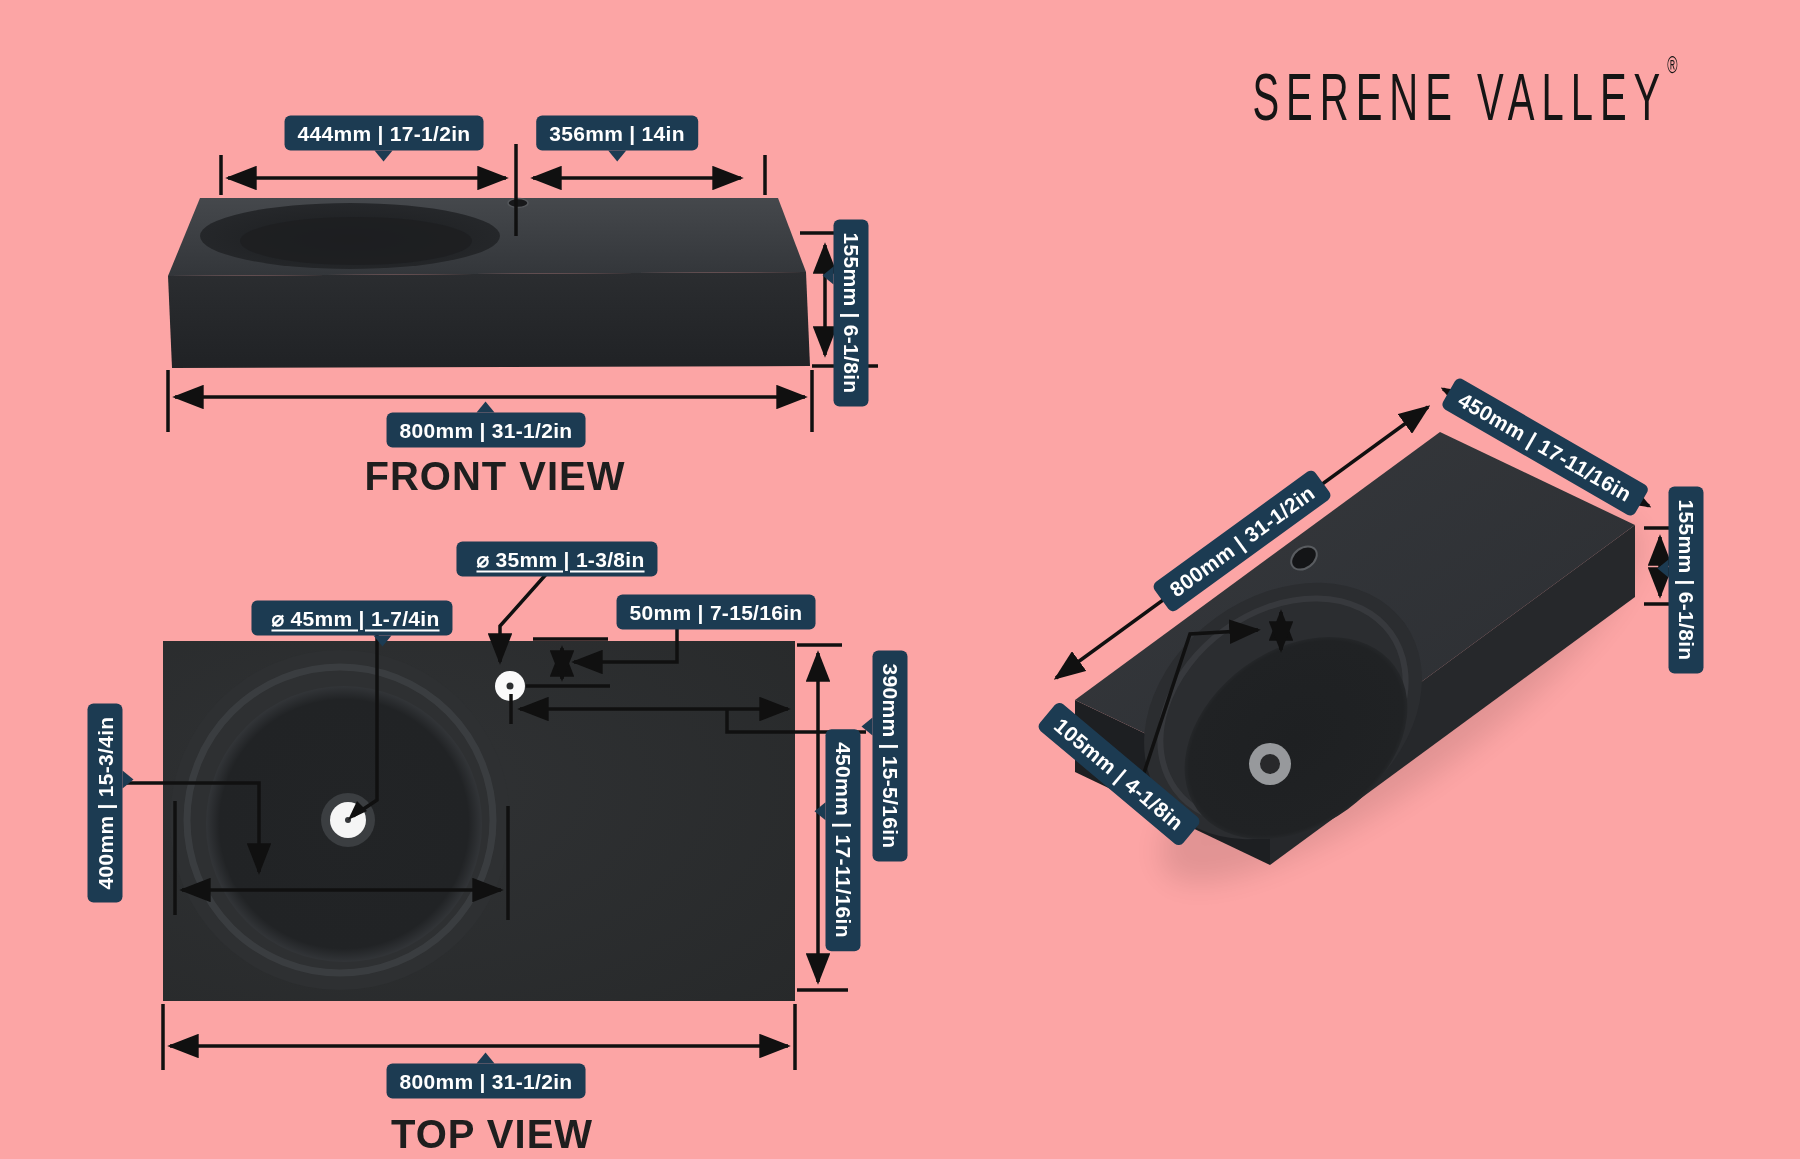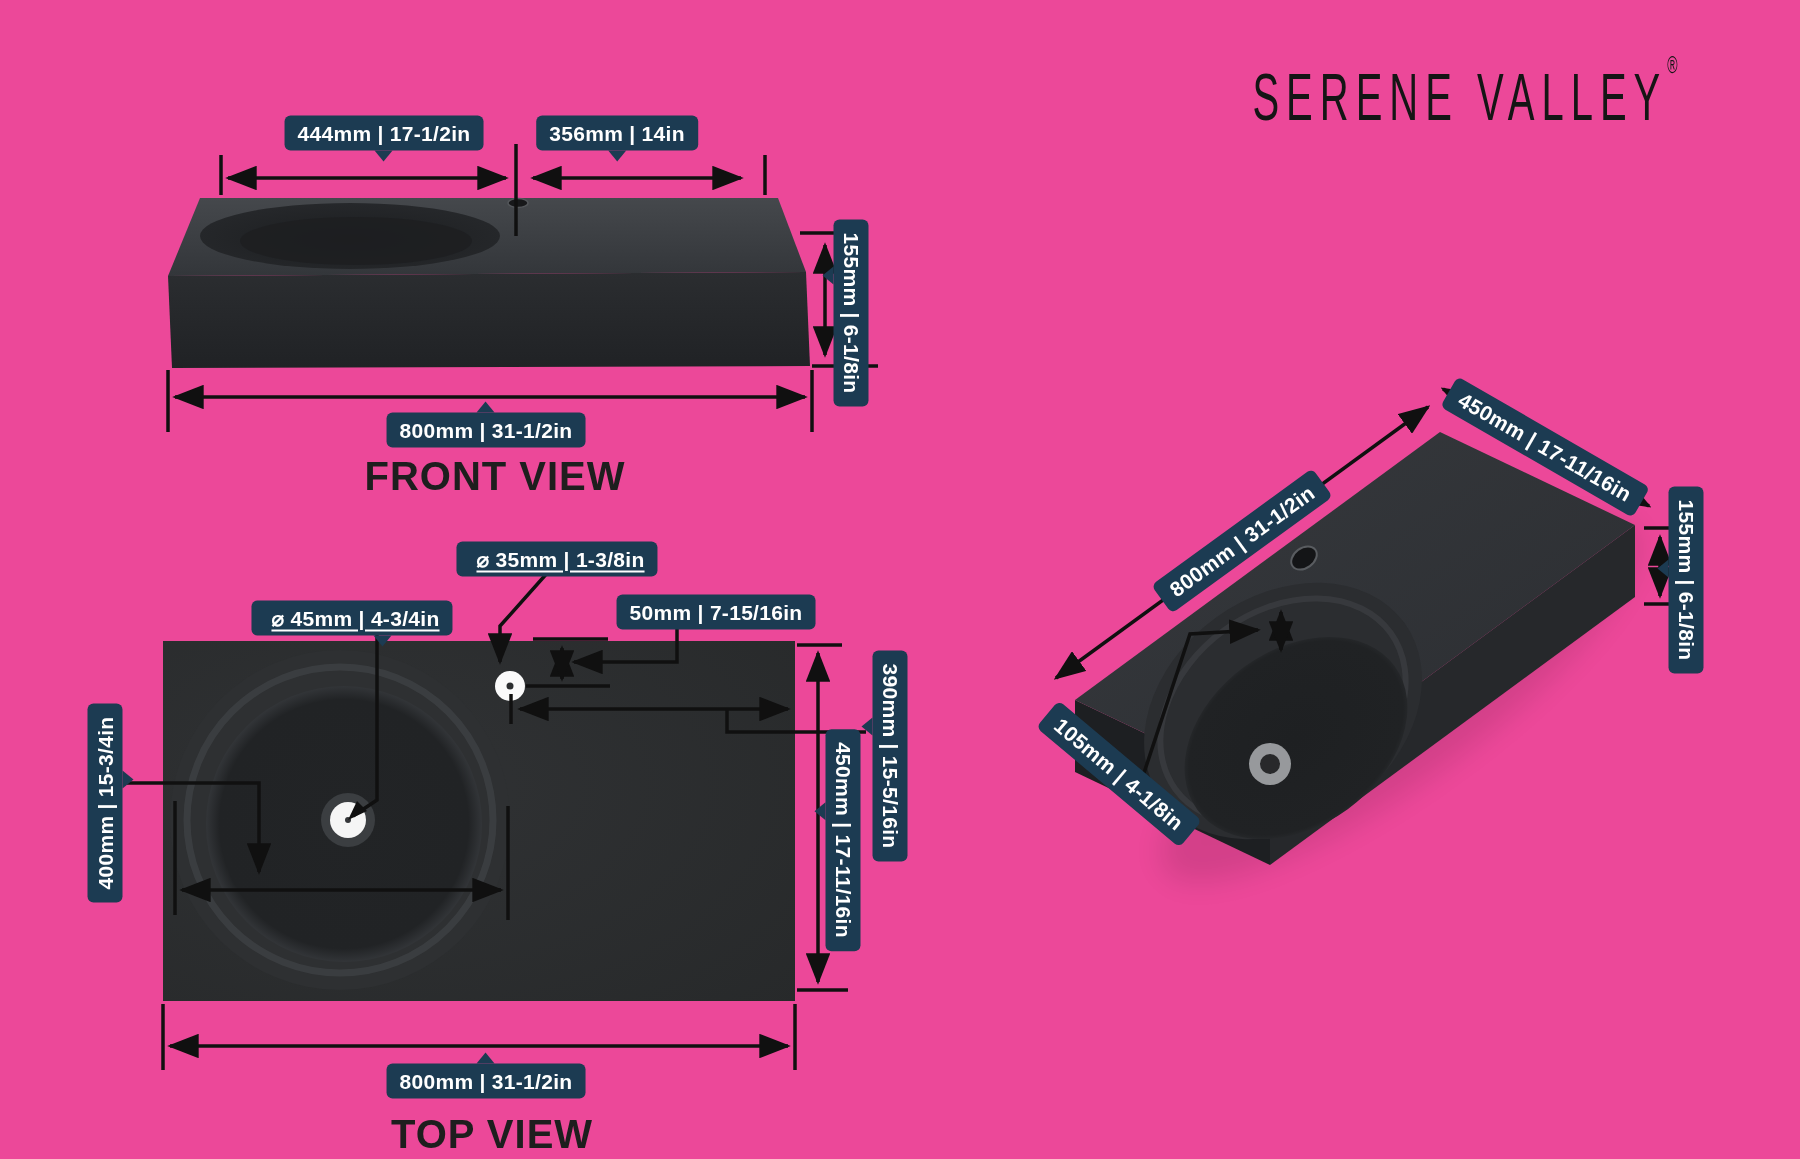--- a/index.html
+++ b/index.html
@@ -1,17 +1,17 @@
 <!DOCTYPE html>
 <html><head>
 <meta charset="utf-8">
 <style>
   html,body{margin:0;padding:0;background:#fff;}
   #stage{
-    position:relative;width:1800px;height:1159px;background:#ec4899;overflow:hidden;
+    position:relative;width:1800px;height:1159px;background:#fca5a5;overflow:hidden;
     font-family:"Liberation Sans", sans-serif;
   }
   svg{position:absolute;left:0;top:0;}
   .dim-label{
     position:absolute;z-index:5;background:#1c3b52;color:#ffffff;
     font-size:21px;font-weight:600;line-height:1;letter-spacing:.3px;
     padding:7px 13px;border-radius:6px;white-space:nowrap;
     transform:translate(-50%,-50%);
   }
   .dim-label.r90 {transform:translate(-50%,-50%) rotate(90deg);}
@@ -197,21 +197,21 @@
   </div>
 
   <div class="view-title" style="left:492px;top:1134px;">TOP VIEW</div>
   <div class="view-title" style="left:495px;top:476px;">FRONT VIEW</div>
 
   <div class="dim-label tip-bottom" style="left:384px;top:133px;">444mm | 17-1/2in</div>
   <div class="dim-label tip-bottom" style="left:617px;top:133px;">356mm | 14in</div>
   <div class="dim-label r90 tip-bottom" style="left:851px;top:313px;--tipx:30%;">155mm | 6-1/8in</div>
   <div class="dim-label tip-top" style="left:486px;top:430px;">800mm | 31-1/2in</div>
 
-  <div class="dim-label u tip-bottom" style="left:352px;top:618px;--tipx:65%;">⌀ 45mm | 4-3/4in</div>
+  <div class="dim-label u tip-bottom" style="left:352px;top:618px;--tipx:65%;">⌀ 45mm | 1-7/4in</div>
   <div class="dim-label u" style="left:557px;top:559px;">⌀ 35mm | 1-3/8in</div>
   <div class="dim-label" style="left:716px;top:612px;">50mm | 7-15/16in</div>
   <div class="dim-label r90 tip-bottom" style="left:890px;top:756px;--tipx:36%;">390mm | 15-5/16in</div>
   <div class="dim-label r90 tip-bottom" style="left:843px;top:840px;--tipx:37%;">450mm | 17-11/16in</div>
   <div class="dim-label rm90 tip-bottom" style="left:105px;top:803px;--tipx:62%;">400mm | 15-3/4in</div>
   <div class="dim-label tip-top" style="left:486px;top:1081px;">800mm | 31-1/2in</div>
 
   <div class="dim-label rm36" style="left:1242px;top:541px;">800mm | 31-1/2in</div>
   <div class="dim-label r30" style="left:1545px;top:447px;">450mm | 17-11/16in</div>
   <div class="dim-label r90 tip-bottom" style="left:1686px;top:580px;--tipx:44%;">155mm | 6-1/8in</div>

